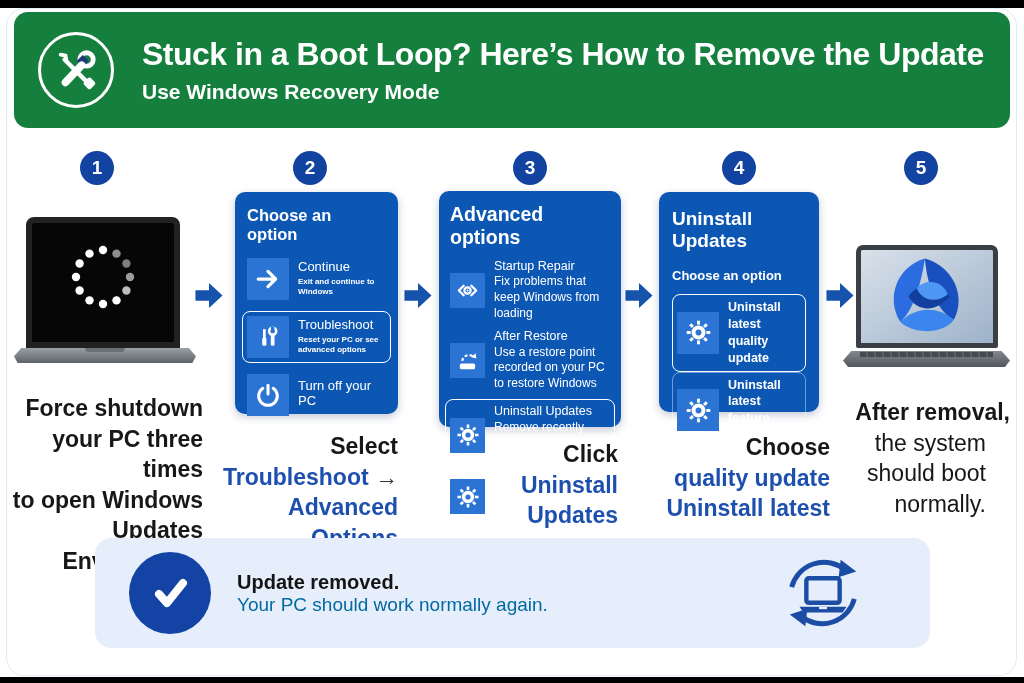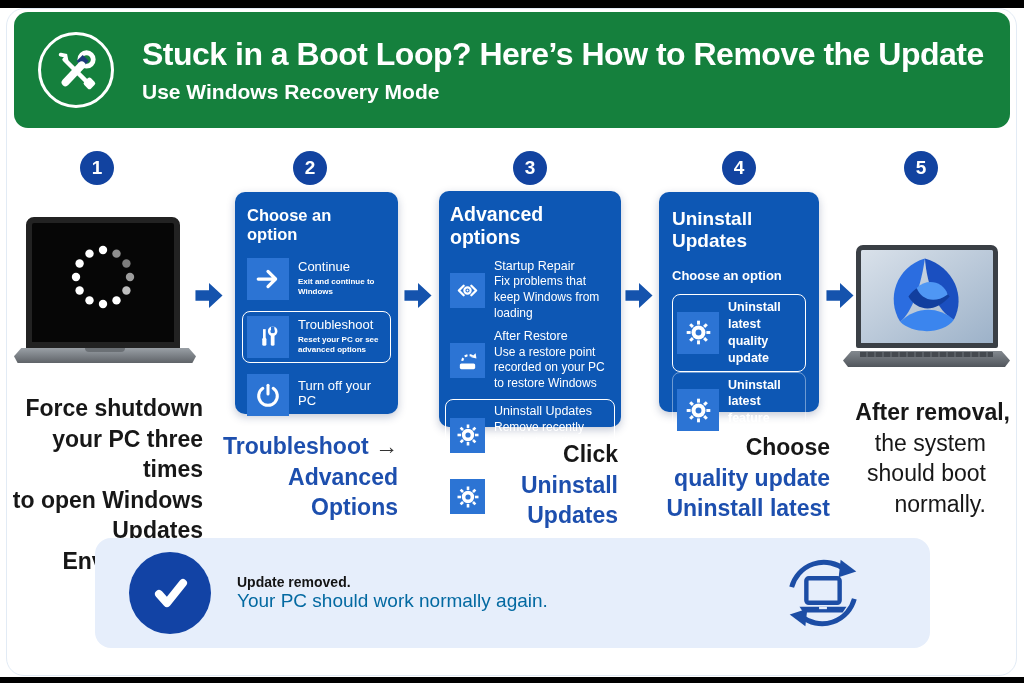--- a/index.html
+++ b/index.html
@@ -96,21 +96,21 @@
   #cap5 { left:840px; top:389px; width:170px; }
   #cap5 .plain { font-weight:400; width:122px; margin:0 auto; }
 
   
   .banner { position:absolute; left:95px; top:530px; width:835px; height:110px;
             background:#e6eefb; border-radius:16px; display:flex; align-items:center;
             padding-left:34px; }
   .check-circle { width:82px; height:82px; border-radius:50%; background:#1243a5;
             display:flex; align-items:center; justify-content:center; flex:none;
             margin-right:26px; }
-  .banner-text .bt1 { font-size:14px; font-weight:bold; color:#141414; }
+  .banner-text .bt1 { font-size:20px; font-weight:bold; color:#141414; }
   .banner-text .bt2 { font-size:19px; color:#0369a1; }
   .restart-wrap { margin-left:auto; margin-right:60px; width:94px; height:94px; flex:none; }
 </style>
 </head>
 <body>
 
 <div id="canvas">
   <div class="page">
     <div class="frame"></div>
 
@@ -358,20 +358,21 @@
 
     <div class="cap" id="cap1">
       <div>Force shutdown</div>
       <div>your PC three times</div>
       <div>to open Windows</div>
       <div>Updates Environment</div>
       <div>(WinRE)</div>
     </div>
 
     <div class="cap" id="cap2">
+      <div>Select</div>
       <div><span class="blue">Troubleshoot</span> <span class="dark">→</span></div>
       <div class="blue">Advanced Options</div>
     </div>
 
     <div class="cap" id="cap3">
       <div>Click</div>
       <div class="blue">Uninstall Updates</div>
     </div>
 
     <div class="cap" id="cap4">

